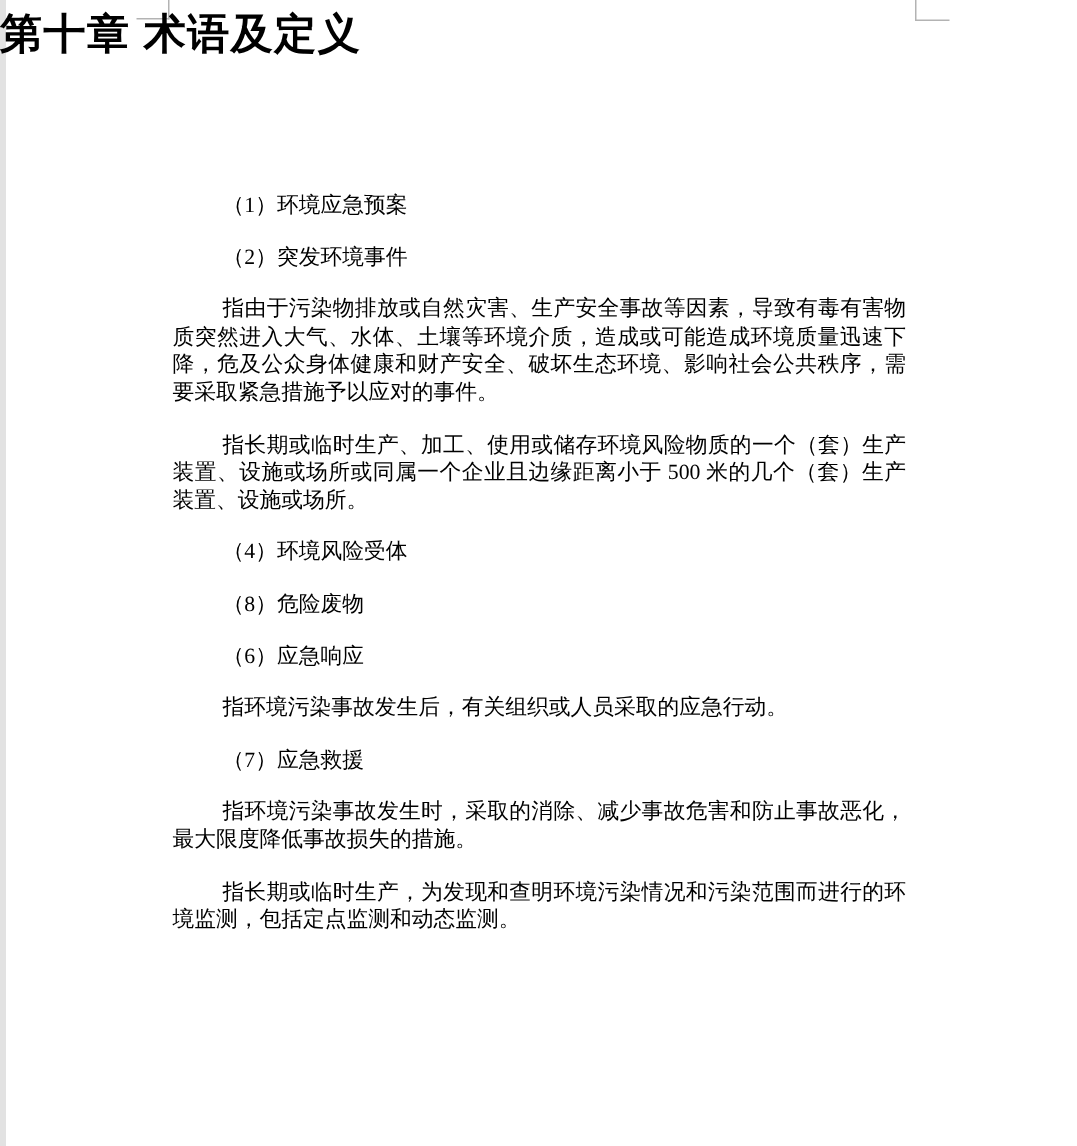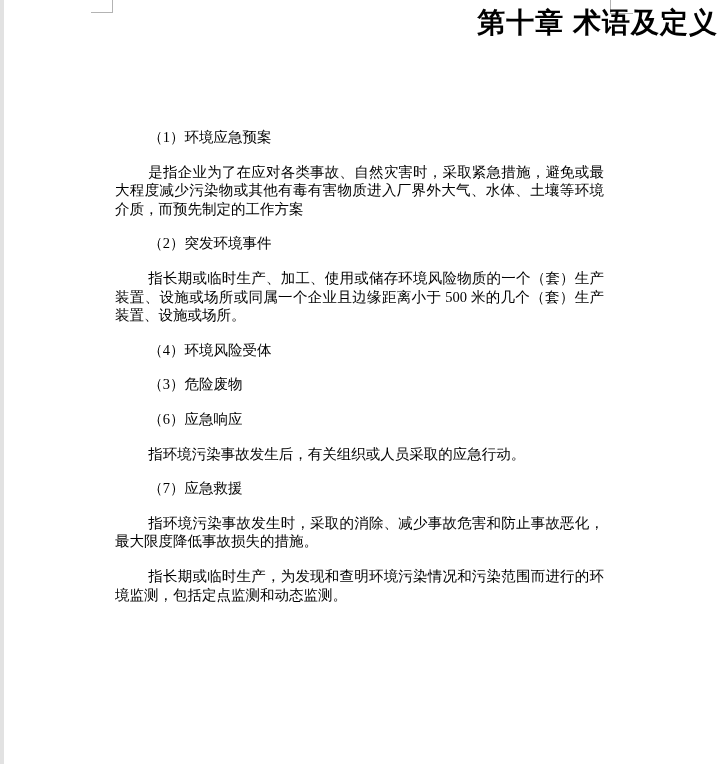--- a/index.html
+++ b/index.html
@@ -41,21 +41,21 @@
     height: 13px;
     border-left: 1px solid #b3b3b3;
     border-bottom: 1px solid #b3b3b3;
   }
   .chapter-title {
     position: absolute;
     left: 0;
     top: 6px;
     width: 718px;
     margin: 0;
-    text-align: right;
+    text-align: left;
     font-size: 28px;
     line-height: 34px;
     font-weight: bold;
     letter-spacing: 1px;
     color: #000000;
     font-family: "Liberation Sans", "DejaVu Sans", sans-serif;
   }
   .doc-body {
     position: absolute;
     left: 99px;
@@ -80,29 +80,29 @@
 
 <div class="canvas">
   <div class="edge-strip"></div>
   <div class="crop-mark left"></div>
   <div class="crop-mark right"></div>
 
   <h1 class="chapter-title">第十章 术语及定义</h1>
 
   <div class="doc-body">
     <p class="term-heading">（1）环境应急预案</p>
-    <p class="term-def">是指企业为了在应对各类事故、自然灾害时，采取紧急措施，避免或最大程度减少污染物或其他有毒有害物质进入厂界外大气、水体、土壤等环境介质，而预先制定的工作方案</p>
 
     <p class="term-heading">（2）突发环境事件</p>
+    <p class="term-def">指由于污染物排放或自然灾害、生产安全事故等因素，导致有毒有害物质突然进入大气、水体、土壤等环境介质，造成或可能造成环境质量迅速下降，危及公众身体健康和财产安全、破坏生态环境、影响社会公共秩序，需要采取紧急措施予以应对的事件。</p>
 
     <p class="term-def">指长期或临时生产、加工、使用或储存环境风险物质的一个（套）生产装置、设施或场所或同属一个企业且边缘距离小于 500 米的几个（套）生产装置、设施或场所。</p>
 
     <p class="term-heading">（4）环境风险受体</p>
 
-    <p class="term-heading">（3）危险废物</p>
+    <p class="term-heading">（8）危险废物</p>
 
     <p class="term-heading">（6）应急响应</p>
     <p class="term-def">指环境污染事故发生后，有关组织或人员采取的应急行动。</p>
 
     <p class="term-heading">（7）应急救援</p>
     <p class="term-def">指环境污染事故发生时，采取的消除、减少事故危害和防止事故恶化，最大限度降低事故损失的措施。</p>
 
     <p class="term-def">指长期或临时生产，为发现和查明环境污染情况和污染范围而进行的环境监测，包括定点监测和动态监测。</p>
   </div>
 </div>

